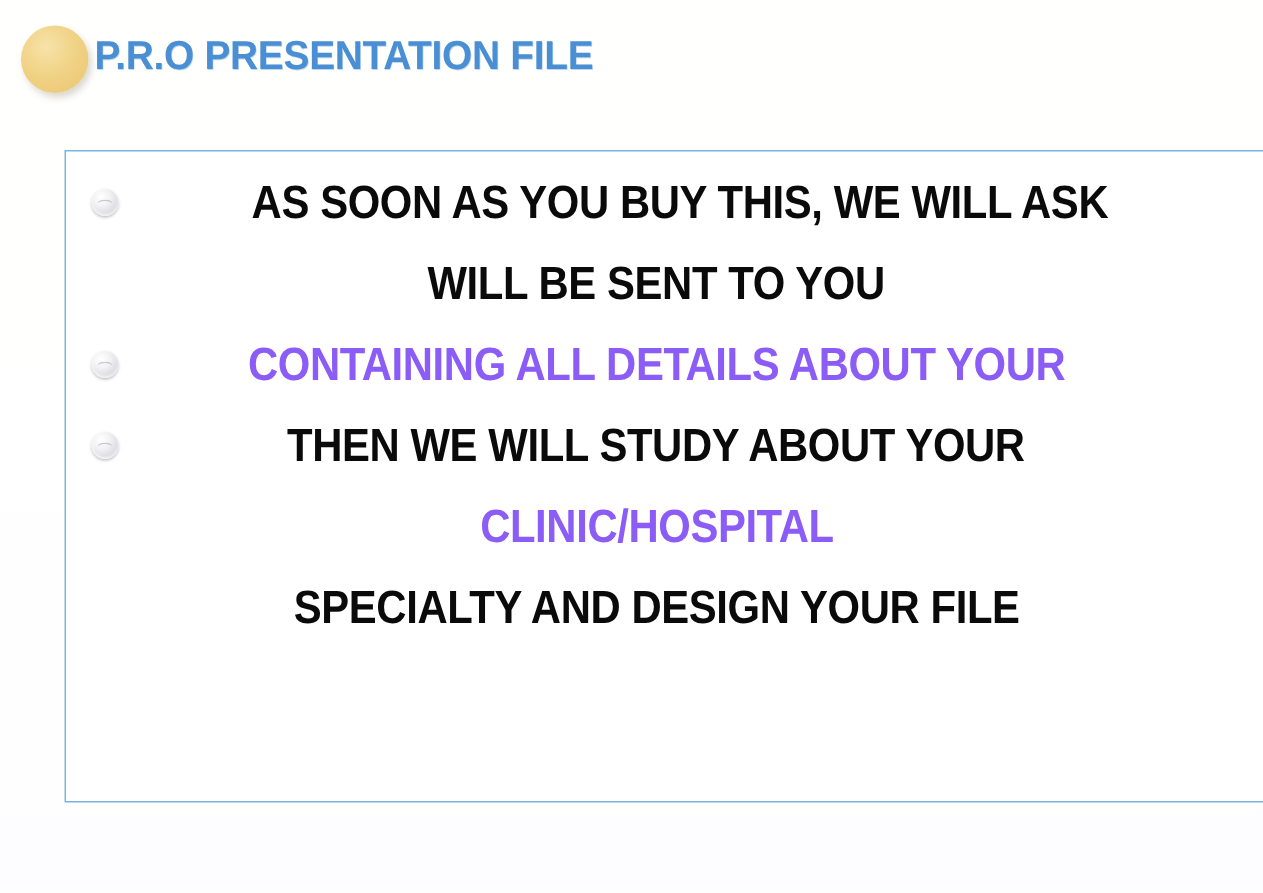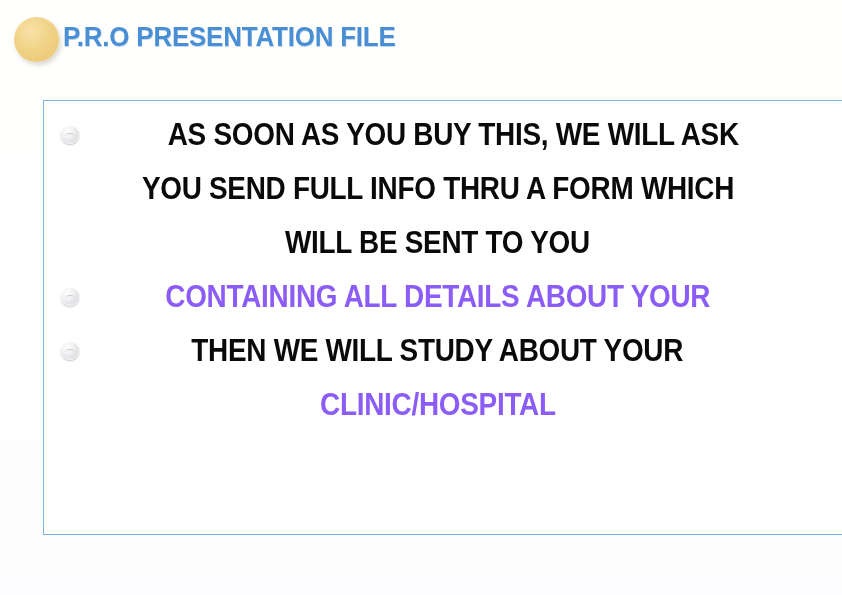--- a/index.html
+++ b/index.html
@@ -141,39 +141,39 @@
   </div>
 
   <div class="content-box">
     <div class="lines">
 
       <div class="line shift-right">
         <span class="sphere-bullet"></span>
         <span class="line-text">AS SOON AS YOU BUY THIS, WE WILL ASK</span>
       </div>
 
-      <div class="line">
-        <span class="line-text">YOU SEND FULL INFO THRU A FORM WHICH</span>
-      </div>
 
       <div class="line">
         <span class="line-text">WILL BE SENT TO YOU</span>
       </div>
 
       <div class="line blue">
         <span class="sphere-bullet"></span>
         <span class="line-text">CONTAINING ALL DETAILS ABOUT YOUR</span>
       </div>
 
       <div class="line">
         <span class="sphere-bullet"></span>
         <span class="line-text">THEN WE WILL STUDY ABOUT YOUR</span>
       </div>
 
       <div class="line blue">
         <span class="line-text">CLINIC/HOSPITAL</span>
       </div>
 
+      <div class="line">
+        <span class="line-text">SPECIALTY AND DESIGN YOUR FILE</span>
+      </div>
 
     </div>
   </div>
 
 </div>
 
 </body></html>

